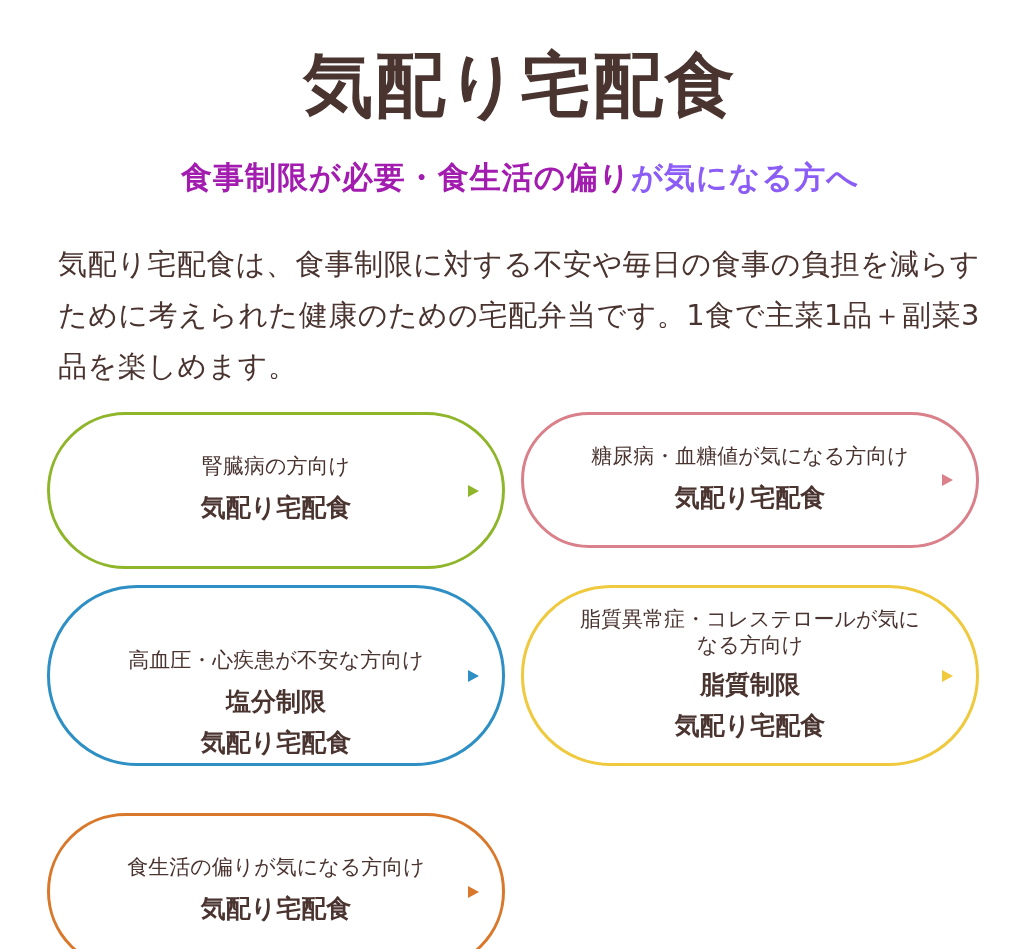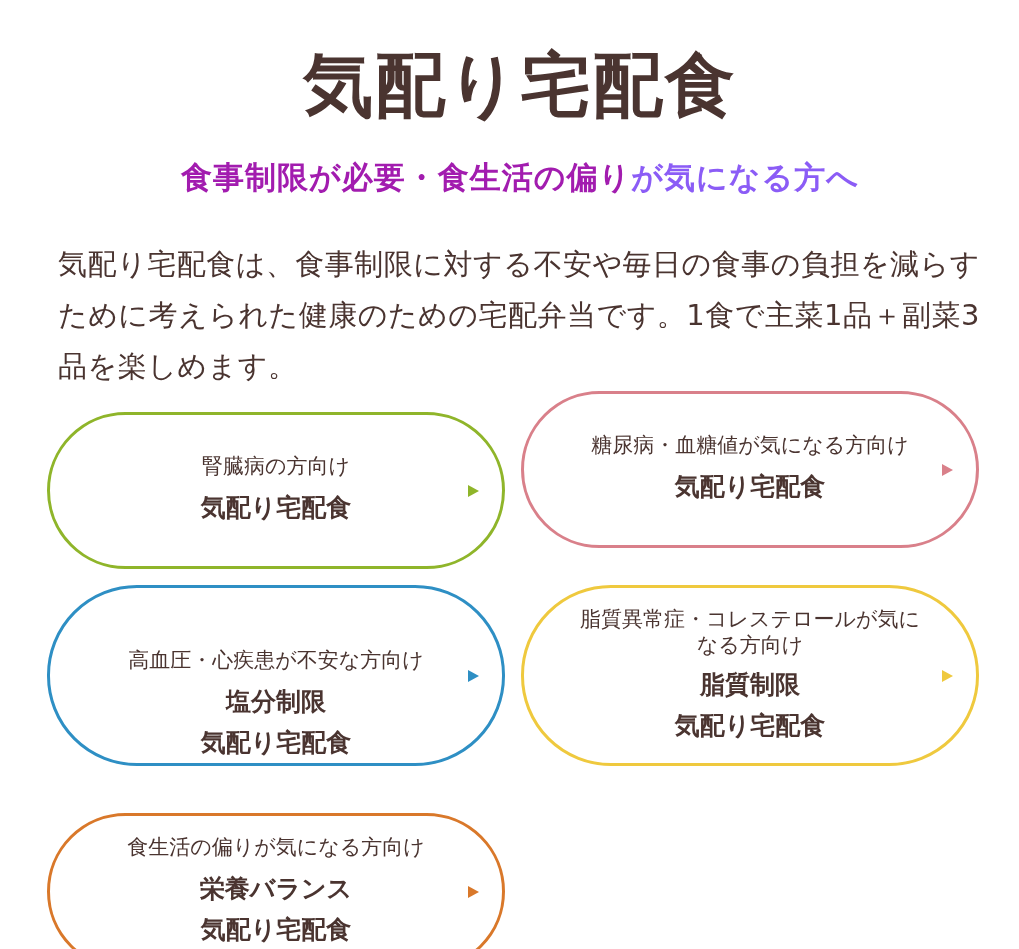--- a/index.html
+++ b/index.html
@@ -100,21 +100,21 @@
 </div>
 
 <p class="intro" style="margin:11px;">気配り宅配食は、食事制限に対する不安や毎日の食事の負担を減らすために考えられた健康のための宅配弁当です。1食で主菜1品＋副菜3品を楽しめます。</p>
 
 <a class="card" style="left:47px; top:412px; width:458px; height:157px; border-color:#8fb52a;text-align:right;">
   <span class="target">腎臓病の方向け</span>
   <span class="plan">気配り宅配食</span>
   <span class="arrow" style="border-left-color:#8fb52a;"></span>
 </a>
 
-<a class="card" style="left:521px; top:391px; width:458px; height:157px; border-color:#d9808a;">
+<a class="card" style="left:521px; top:412px; width:458px; height:136px; border-color:#d9808a;">
   <span class="target">糖尿病・血糖値が気になる方向け</span>
   <span class="plan">気配り宅配食</span>
   <span class="arrow" style="border-left-color:#d9808a;"></span>
 </a>
 
 <a class="card" style="left:47px; top:585px; width:458px; height:181px; border-color:#2e8fc4;justify-content:flex-end;">
   <span class="target">高血圧・心疾患が不安な方向け</span>
   <span class="plan">塩分制限</span>
   <span class="plan">気配り宅配食</span>
   <span class="arrow" style="border-left-color:#2e8fc4;"></span>
@@ -122,16 +122,15 @@
 
 <a class="card" style="left:521px; top:585px; width:458px; height:181px; border-color:#efc93e;">
   <span class="target" style="padding:0 46px; margin-bottom:6px;">脂質異常症・コレステロールが気になる方向け</span>
   <span class="plan">脂質制限</span>
   <span class="plan">気配り宅配食</span>
   <span class="arrow" style="border-left-color:#efc93e;"></span>
 </a>
 
 <a class="card" style="left:47px; top:813px; width:458px; height:157px; border-color:#d9782a;">
   <span class="target">食生活の偏りが気になる方向け</span>
-  <span class="plan">栄養バランス</span>
   <span class="plan">気配り宅配食</span>
   <span class="arrow" style="border-left-color:#d9782a;"></span>
 </a>
 
 </body></html>

